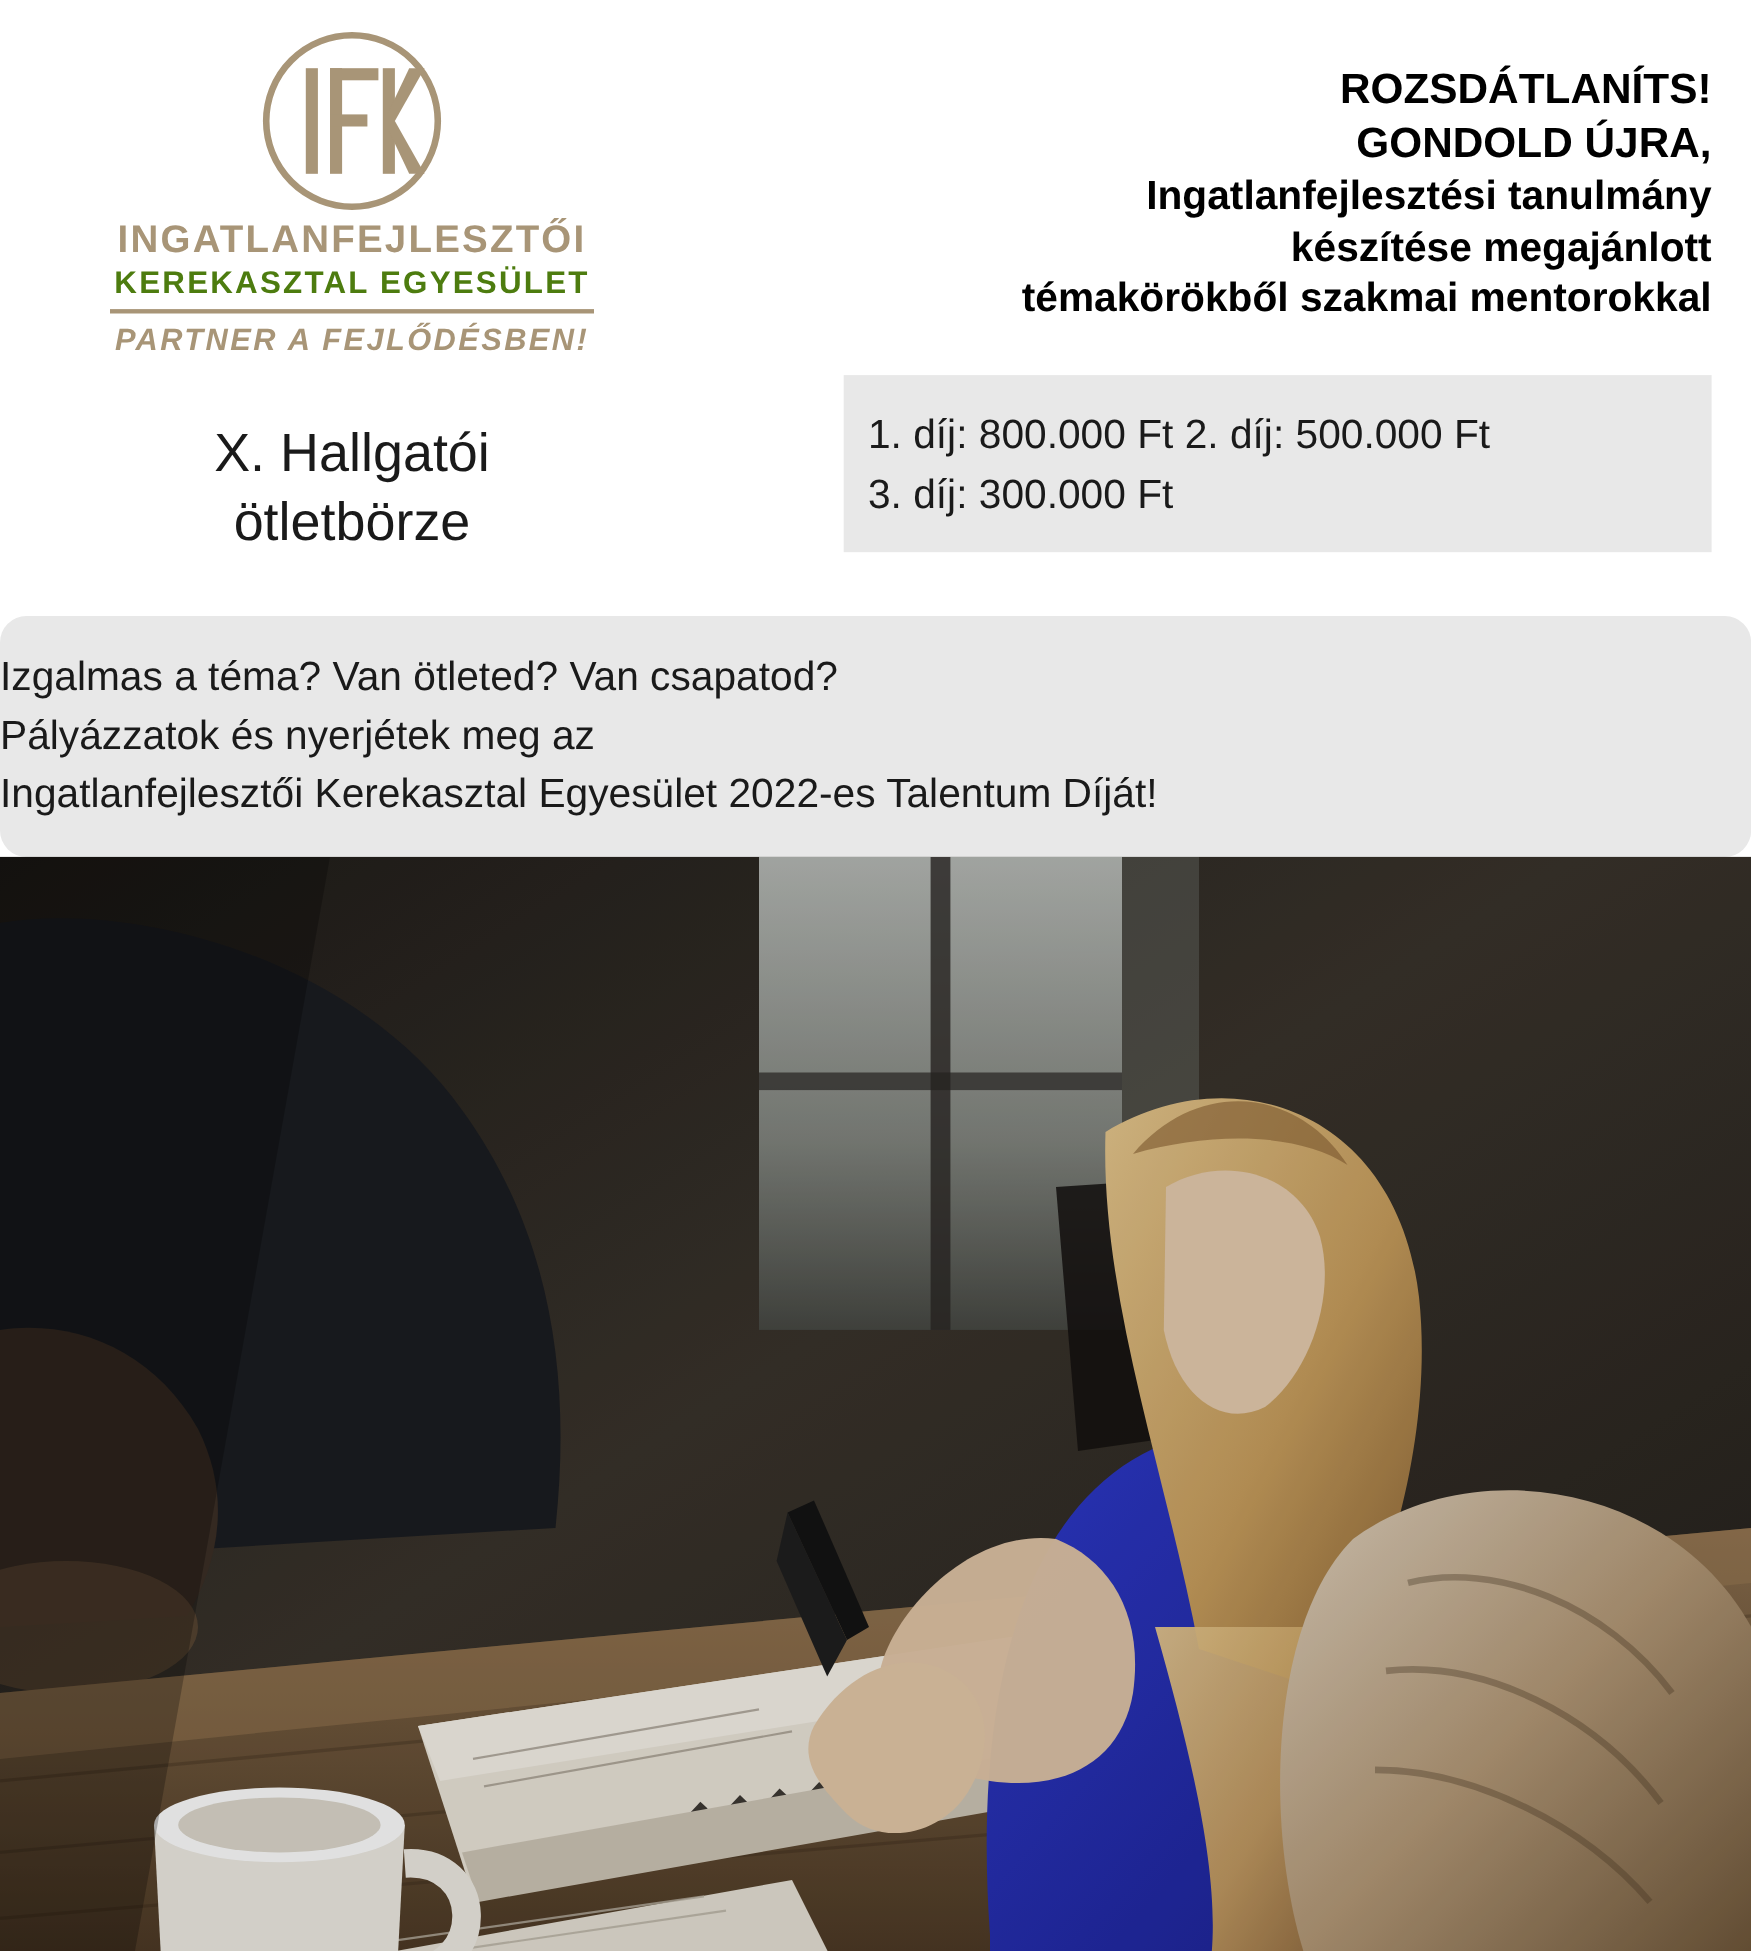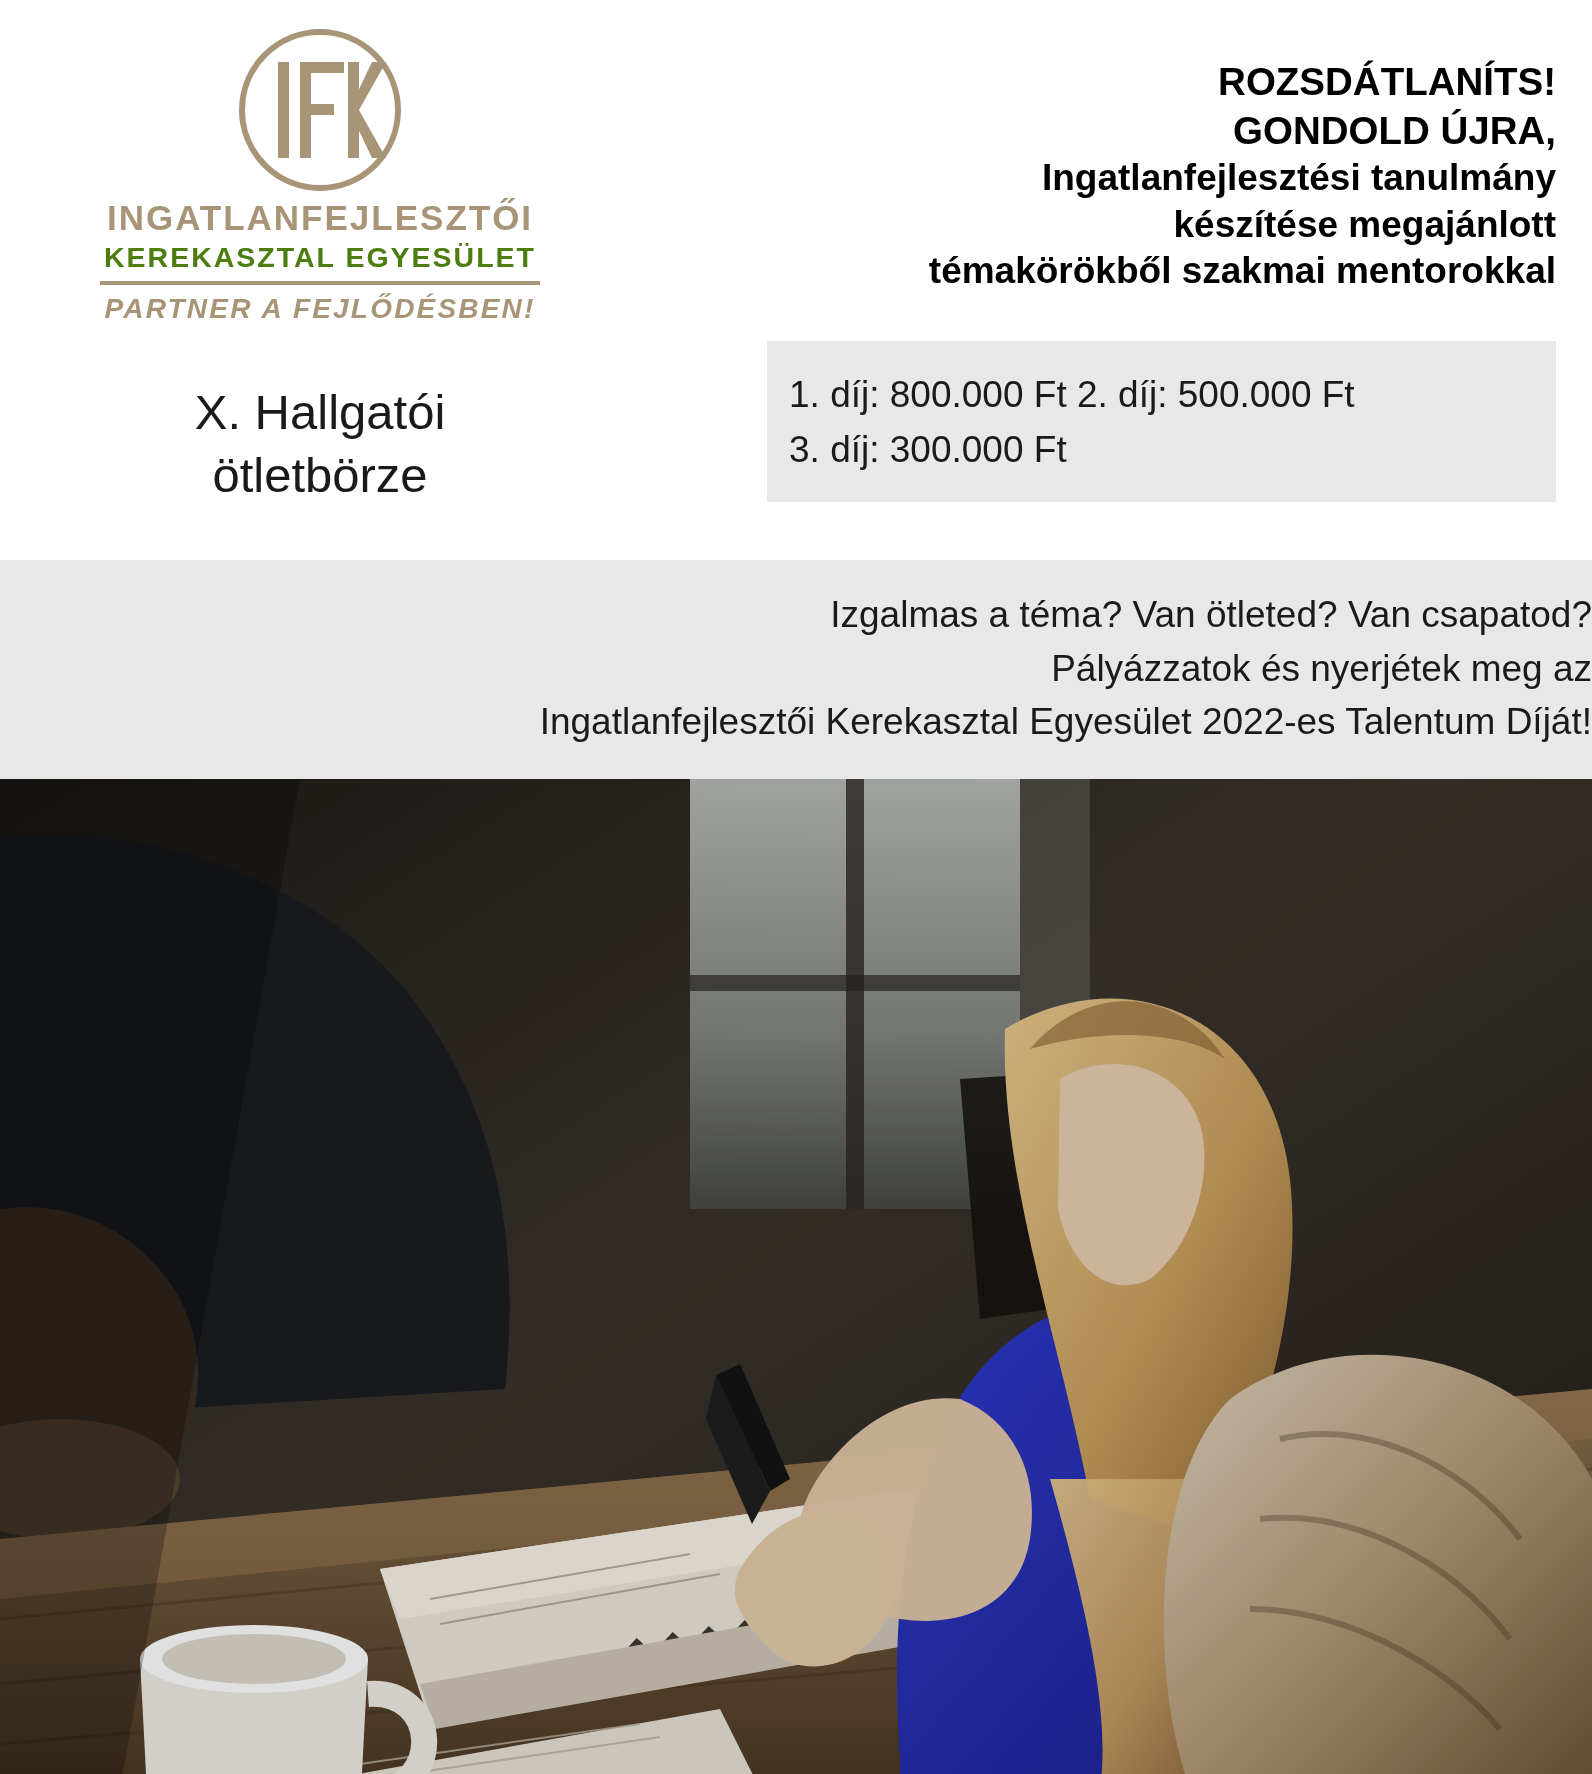--- a/index.html
+++ b/index.html
@@ -122,22 +122,23 @@
     font-size: 37px;
     color: #1a1a1a;
     line-height: 1.5;
     white-space: nowrap;
   }
 
   
   .callout {
     width: 100%;
     background: #e8e8e8;
-    padding: 28px 0 30px 14px;
-    text-align: right;
+    padding: 28px 0 30px 0;
+    text-align: left;
+    border-radius: 24px;
   }
   .callout .line {
     display: block;
     font-size: 37px;
     line-height: 1.45;
     color: #1a1a1a;
     white-space: nowrap;
   }
 
   

